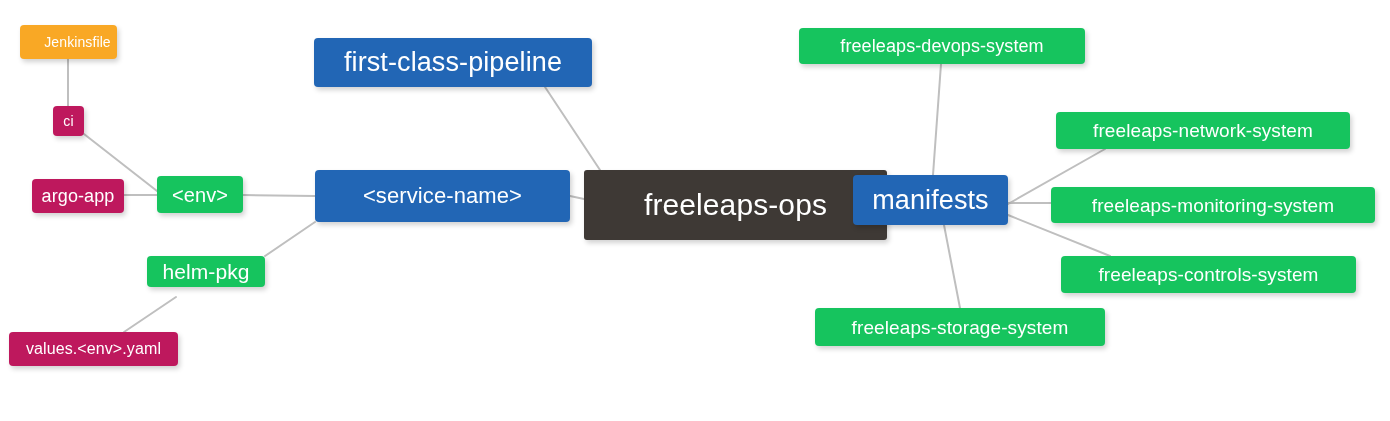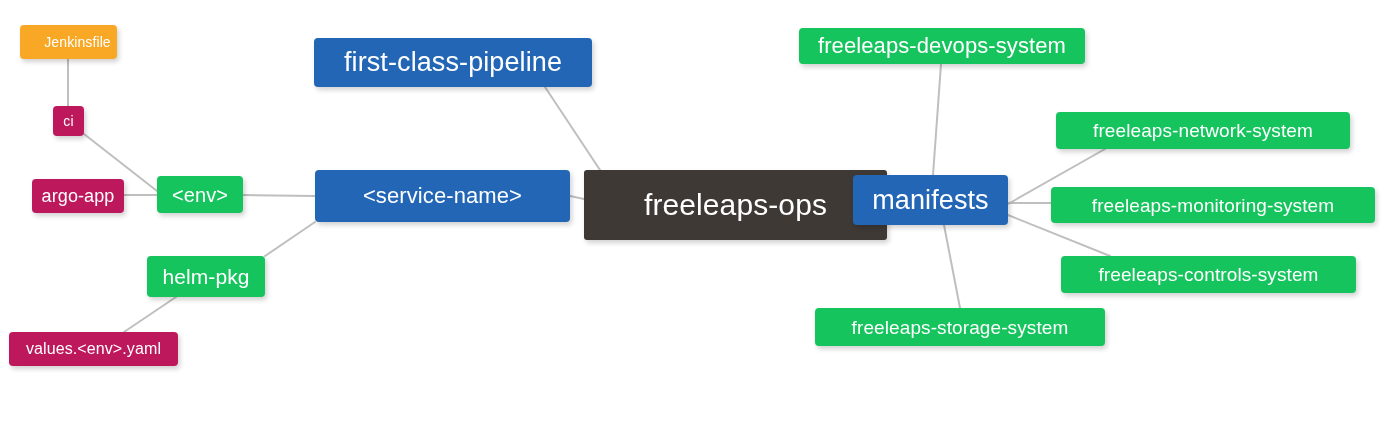--- a/index.html
+++ b/index.html
@@ -74,39 +74,39 @@
       </div>
       <div class="node red" style="left: 53px; top: 106px; width: 31px; height: 30px; font-size: 14px;">
         <span>ci</span>
       </div>
       <div class="node red" style="left: 32px; top: 179px; width: 92px; height: 34px; font-size: 18px;">
         <span>argo-app</span>
       </div>
       <div class="node green" style="left: 157px; top: 176px; width: 86px; height: 37px; font-size: 20px;">
         <span>&lt;env&gt;</span>
       </div>
-      <div class="node green" style="left: 147px; top: 256px; width: 118px; height: 41px; font-size: 21px;">
+      <div class="node green" style="left: 147px; top: 256px; width: 118px; height: 31px; font-size: 21px;">
         <span>helm-pkg</span>
       </div>
       <div class="node red" style="left: 9px; top: 332px; width: 169px; height: 34px; font-size: 16px;">
         <span>values.&lt;env&gt;.yaml</span>
       </div>
       <div class="node blue" style="left: 315px; top: 170px; width: 255px; height: 52px; font-size: 22px;">
         <span>&lt;service-name&gt;</span>
       </div>
       <div class="node blue" style="left: 314px; top: 38px; width: 278px; height: 49px; font-size: 27px;">
         <span>first-class-pipeline</span>
       </div>
       <div class="node root" style="left: 584px; top: 170px; width: 303px; height: 70px; font-size: 30px;">
         <span>freeleaps-ops</span>
       </div>
       <div class="node blue" style="left: 853px; top: 175px; width: 155px; height: 50px; font-size: 27px;">
         <span>manifests</span>
       </div>
-      <div class="node green" style="left: 799px; top: 28px; width: 286px; height: 36px; font-size: 22px; text-align: right;">
+      <div class="node green" style="left: 799px; top: 28px; width: 286px; height: 36px; font-size: 18px; text-align: right;">
         <span>freeleaps-devops-system</span>
       </div>
       <div class="node green" style="left: 1056px; top: 112px; width: 294px; height: 37px; font-size: 19px;">
         <span>freeleaps-network-system</span>
       </div>
       <div class="node green" style="left: 1051px; top: 187px; width: 324px; height: 36px; font-size: 19px;">
         <span>freeleaps-monitoring-system</span>
       </div>
       <div class="node green" style="left: 1061px; top: 256px; width: 295px; height: 37px; font-size: 19px;">
         <span>freeleaps-controls-system</span>

